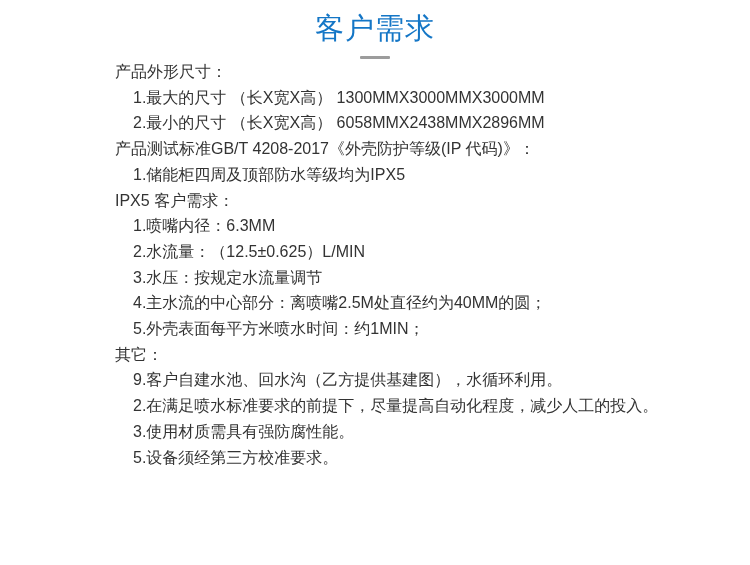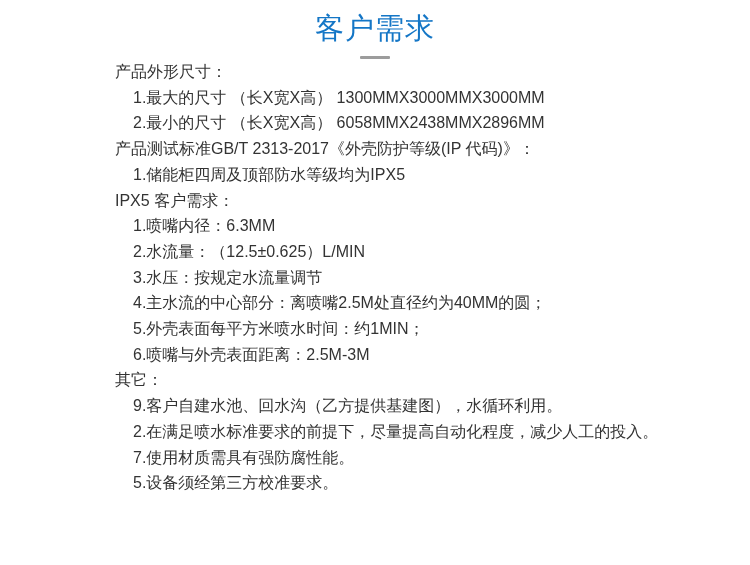--- a/index.html
+++ b/index.html
@@ -61,29 +61,28 @@
 <div class="page">
 
   <div class="page-title">客户需求</div>
 
   <div class="title-divider"></div>
 
   <div class="content">
     <div class="line lvl0">产品外形尺寸：</div>
     <div class="line lvl1">1.最大的尺寸 （长X宽X高） 1300MMX3000MMX3000MM</div>
     <div class="line lvl1">2.最小的尺寸 （长X宽X高） 6058MMX2438MMX2896MM</div>
-    <div class="line lvl0">产品测试标准GB/T 2313-2017《外壳防护等级(IP 代码)》：</div>
+    <div class="line lvl0">产品测试标准GB/T 4208-2017《外壳防护等级(IP 代码)》：</div>
     <div class="line lvl1">1.储能柜四周及顶部防水等级均为IPX5</div>
     <div class="line lvl0">IPX5 客户需求：</div>
     <div class="line lvl1">1.喷嘴内径：6.3MM</div>
     <div class="line lvl1">2.水流量：（12.5±0.625）L/MIN</div>
     <div class="line lvl1">3.水压：按规定水流量调节</div>
     <div class="line lvl1">4.主水流的中心部分：离喷嘴2.5M处直径约为40MM的圆；</div>
     <div class="line lvl1">5.外壳表面每平方米喷水时间：约1MIN；</div>
-    <div class="line lvl1">6.喷嘴与外壳表面距离：2.5M-3M</div>
     <div class="line lvl0">其它：</div>
     <div class="line lvl1">9.客户自建水池、回水沟（乙方提供基建图），水循环利用。</div>
     <div class="line lvl1">2.在满足喷水标准要求的前提下，尽量提高自动化程度，减少人工的投入。</div>
-    <div class="line lvl1">7.使用材质需具有强防腐性能。</div>
+    <div class="line lvl1">3.使用材质需具有强防腐性能。</div>
     <div class="line lvl1">5.设备须经第三方校准要求。</div>
   </div>
 
 </div>
 
 </body></html>

